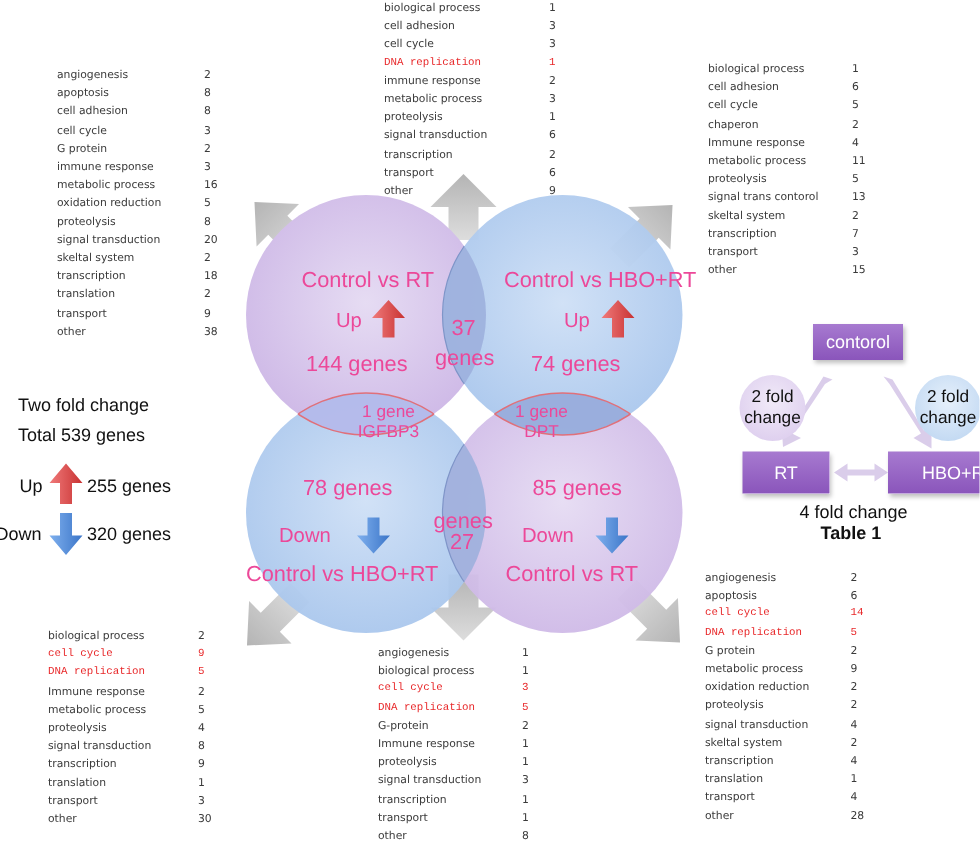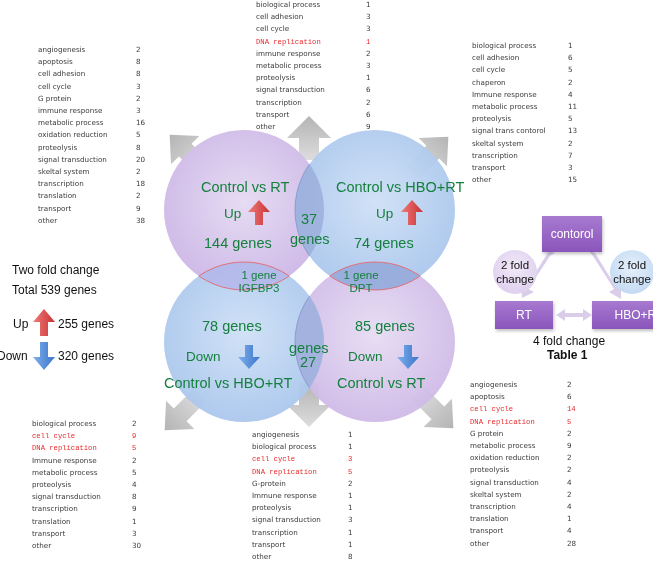--- a/index.html
+++ b/index.html
@@ -3,21 +3,21 @@
 <meta charset="utf-8">
 <style>
   html, body { margin:0; padding:0; background:#ffffff; }
   body { width:653px; height:561px; position:relative; overflow:hidden; font-family:"Liberation Sans", sans-serif; }
   #stage { position:absolute; left:0; top:0; width:653px; height:561px; }
   .glist { position:absolute; font-family:"DejaVu Sans", sans-serif; font-size:7.2px; color:#3a3a3a; line-height:12.2px; }
   .glist .row { display:flex; white-space:nowrap; }
   .glist .row .name { display:inline-block; }
   .glist .row .cnt { display:inline-block; text-align:left; }
   .glist .row.hl { color:#e8282a;font-family:Liberation Mono, monospace; }
-  .vtext { position:absolute; font-family:"Liberation Sans", sans-serif; color:#15803d; white-space:nowrap; }
+  .vtext { position:absolute; font-family:"Liberation Sans", sans-serif; color:#ec4899; white-space:nowrap; }
   .big { font-size:14.5px; }
   .mid { font-size:13.5px; }
   .small { font-size:11.5px; text-align:center; line-height:13px; }
   .legend { position:absolute; font-family:"Liberation Sans", sans-serif; font-size:12px; color:#111; white-space:nowrap; }
   .tbox { position:absolute; background:linear-gradient(#a77ad0,#8a55bb); color:#fff; font-size:12px; display:flex; align-items:center; justify-content:center; box-shadow:1px 2px 3px rgba(0,0,0,0.25); }
   .fc-bubble { position:absolute; border-radius:50%; display:flex; align-items:center; justify-content:center; text-align:center; font-size:11.5px; color:#111; line-height:14px; }
 </style>
 </head>
 <body>
 
@@ -165,21 +165,21 @@
   <div class="vtext big" style="left:300px;top:320px;margin-top:34px;">27</div>
   <div class="vtext big" style="left:289px;top:340px;">genes</div>
 
   <div class="legend" style="left:12px;top:263px;">Two fold change</div>
   <div class="legend" style="left:12px;top:283px;">Total 539 genes</div>
   <div class="legend" style="left:13px;top:317px;">Up</div>
   <div class="legend" style="left:58px;top:317px;">255 genes</div>
   <div class="legend" style="left:-3px;top:349px;">Down</div>
   <div class="legend" style="left:58px;top:349px;">320 genes</div>
 
-  <div class="tbox" style="left:542px;top:216px;width:60px;height:36px;">contorol</div>
+  <div class="tbox" style="left:542px;top:216px;width:60px;height:24px;">contorol</div>
   <div class="tbox" style="left:495px;top:301px;width:58px;height:28px;">RT</div>
   <div class="tbox" style="left:592px;top:301px;width:60px;height:28px;padding-left:17px;">HBO+RT</div>
   <div class="fc-bubble" style="left:493px;top:250px;width:44px;height:44px;background:radial-gradient(circle at 50% 40%,#f1eaf8,#d9c8ec);">
     <span style="width:40px;">2 fold change</span>
   </div>
   <div class="fc-bubble" style="left:610px;top:250px;width:44px;height:44px;background:radial-gradient(circle at 50% 40%,#e6f0fb,#b9d3f0);">
     <span style="width:40px;">2 fold change</span>
   </div>
   <div class="legend" style="left:533px;top:334px;font-size:12px;">4 fold change</div>
   <div class="legend" style="left:547px;top:348px;font-size:12px;font-weight:bold;">Table 1</div>

